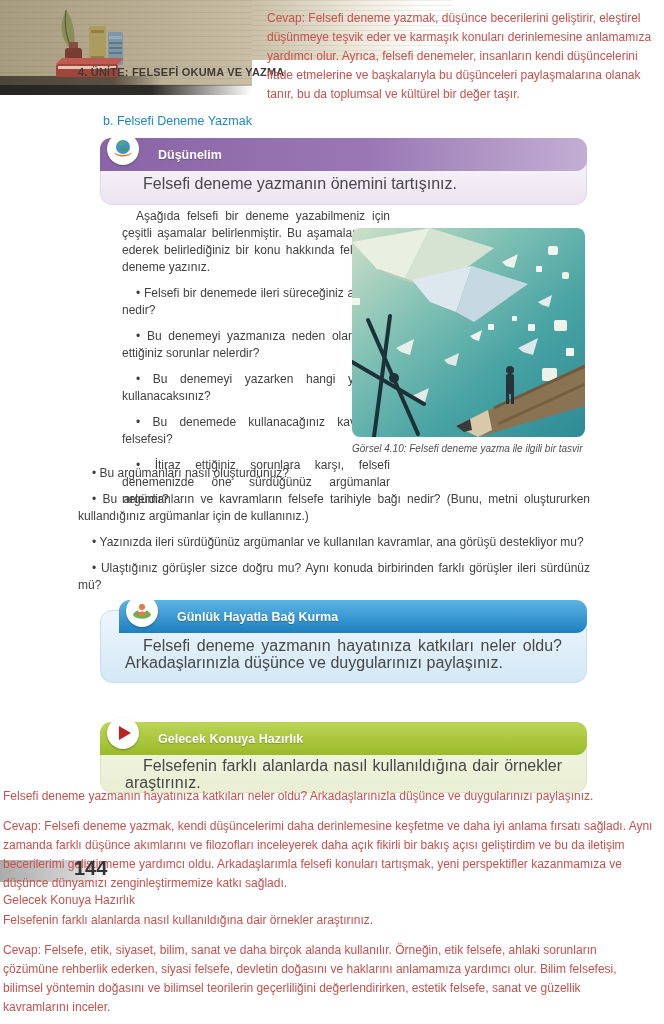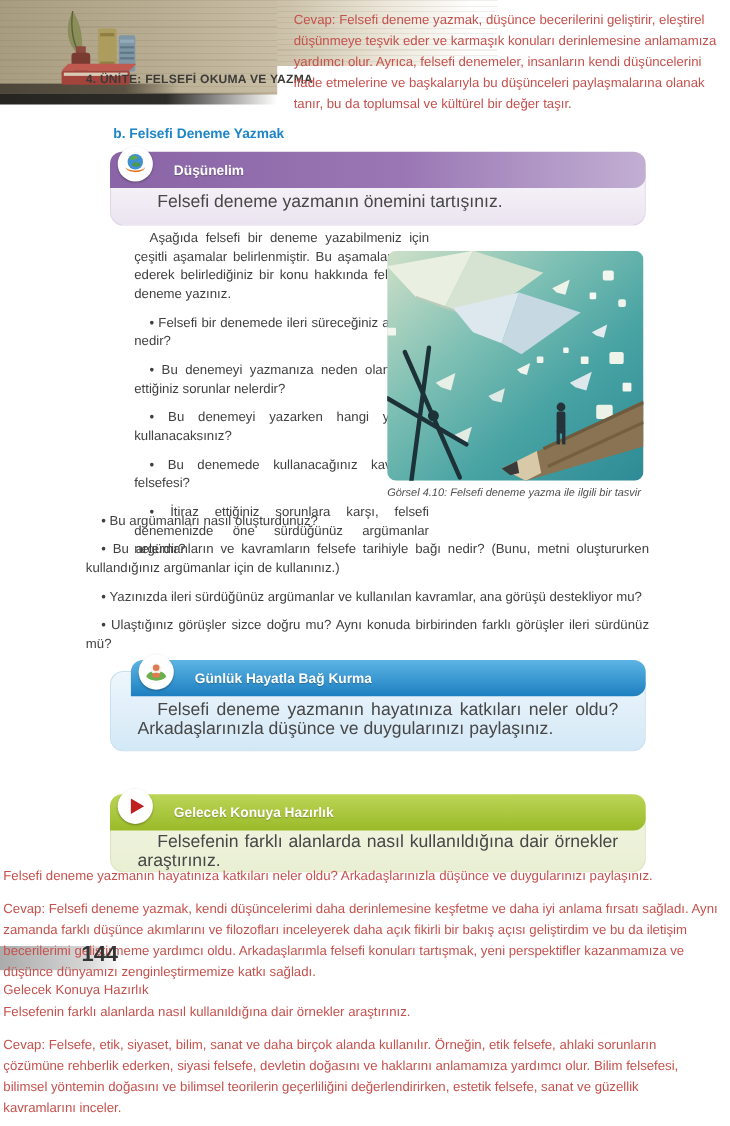--- a/index.html
+++ b/index.html
@@ -42,21 +42,21 @@
   }
   .overlay-top{left:267px;top:9px;width:396px;}
   .ov-q1{left:3px;top:787px;width:656px;}
   .ov-a1{left:3px;top:817px;width:654px;z-index:2;}
   .ov-h2{left:3px;top:891px;width:400px;}
   .ov-q2{left:3px;top:911px;width:620px;}
   .ov-a2{left:3px;top:941px;width:632px;}
   
   .section-heading{
     position:absolute;left:103px;top:114px;
-    font-size:12.5px;font-weight:bold;color:#1e86c8;
+    font-size:12.5px;font-weight:normal;color:#1e86c8;
   }
   .activity-box{position:absolute;left:100px;width:487px;border-radius:12px;}
   .box-think{top:138px;height:67px;}
   .box-daily{top:600px;height:83px;}
   .box-next{top:722px;height:71px;}
   .box-body{
     position:absolute;left:0;top:10px;right:0;bottom:0;border-radius:12px;
     font-size:16px;color:#474747;line-height:17px;
   }
   .box-think .box-body{background:linear-gradient(to bottom,#faf8fb,#ebe4f0);border:1px solid #e0d6e8;}

